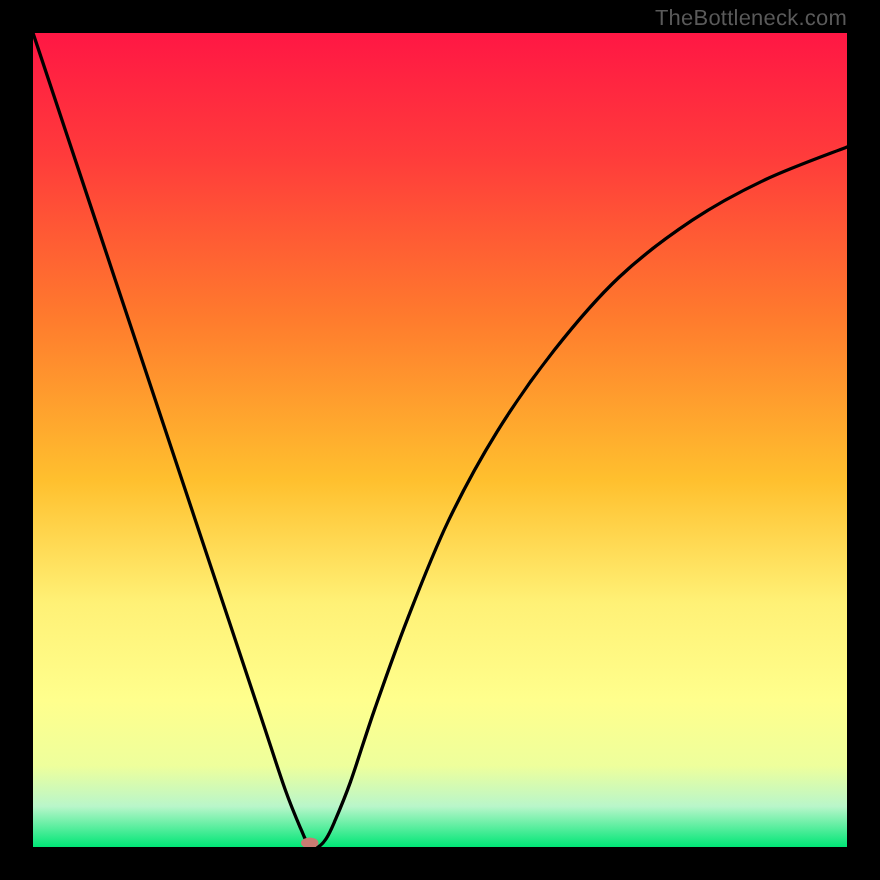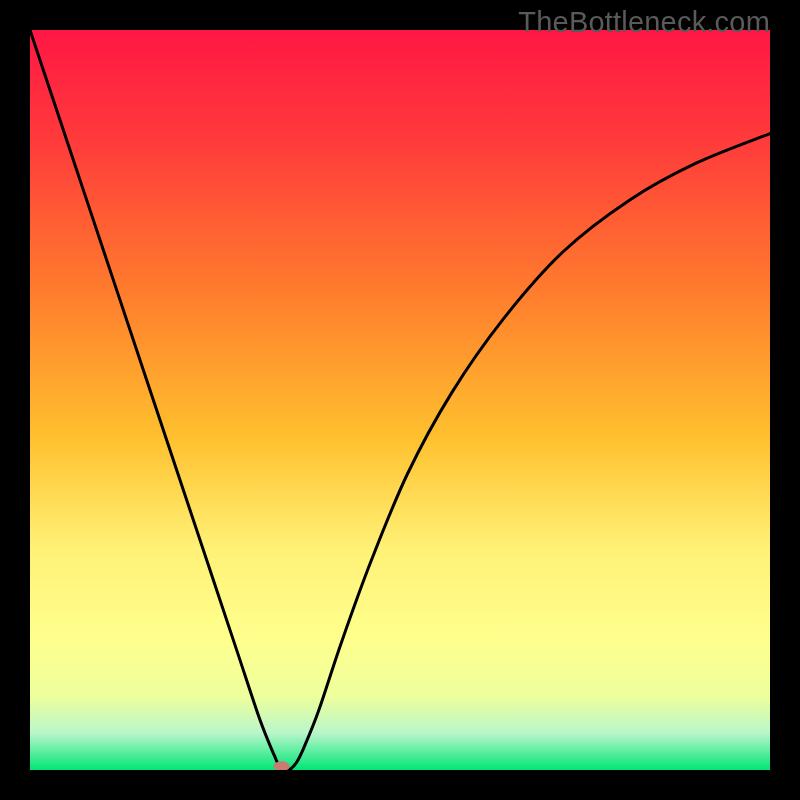--- a/index.html
+++ b/index.html
@@ -23,21 +23,21 @@
     top: 30px;
     width: 740px;
     height: 740px;
     overflow: hidden;
   }
   .watermark {
     position: absolute;
     top: 6px;
     right: 30px;
     color: #5a5a5a;
-    font-size: 29px;
+    font-size: 20px;
     font-weight: 500;
     letter-spacing: 0.2px;
     z-index: 10;
   }
   .chart-svg {
     width: 100%;
     height: 100%;
     display: block;
   }
 </style>

